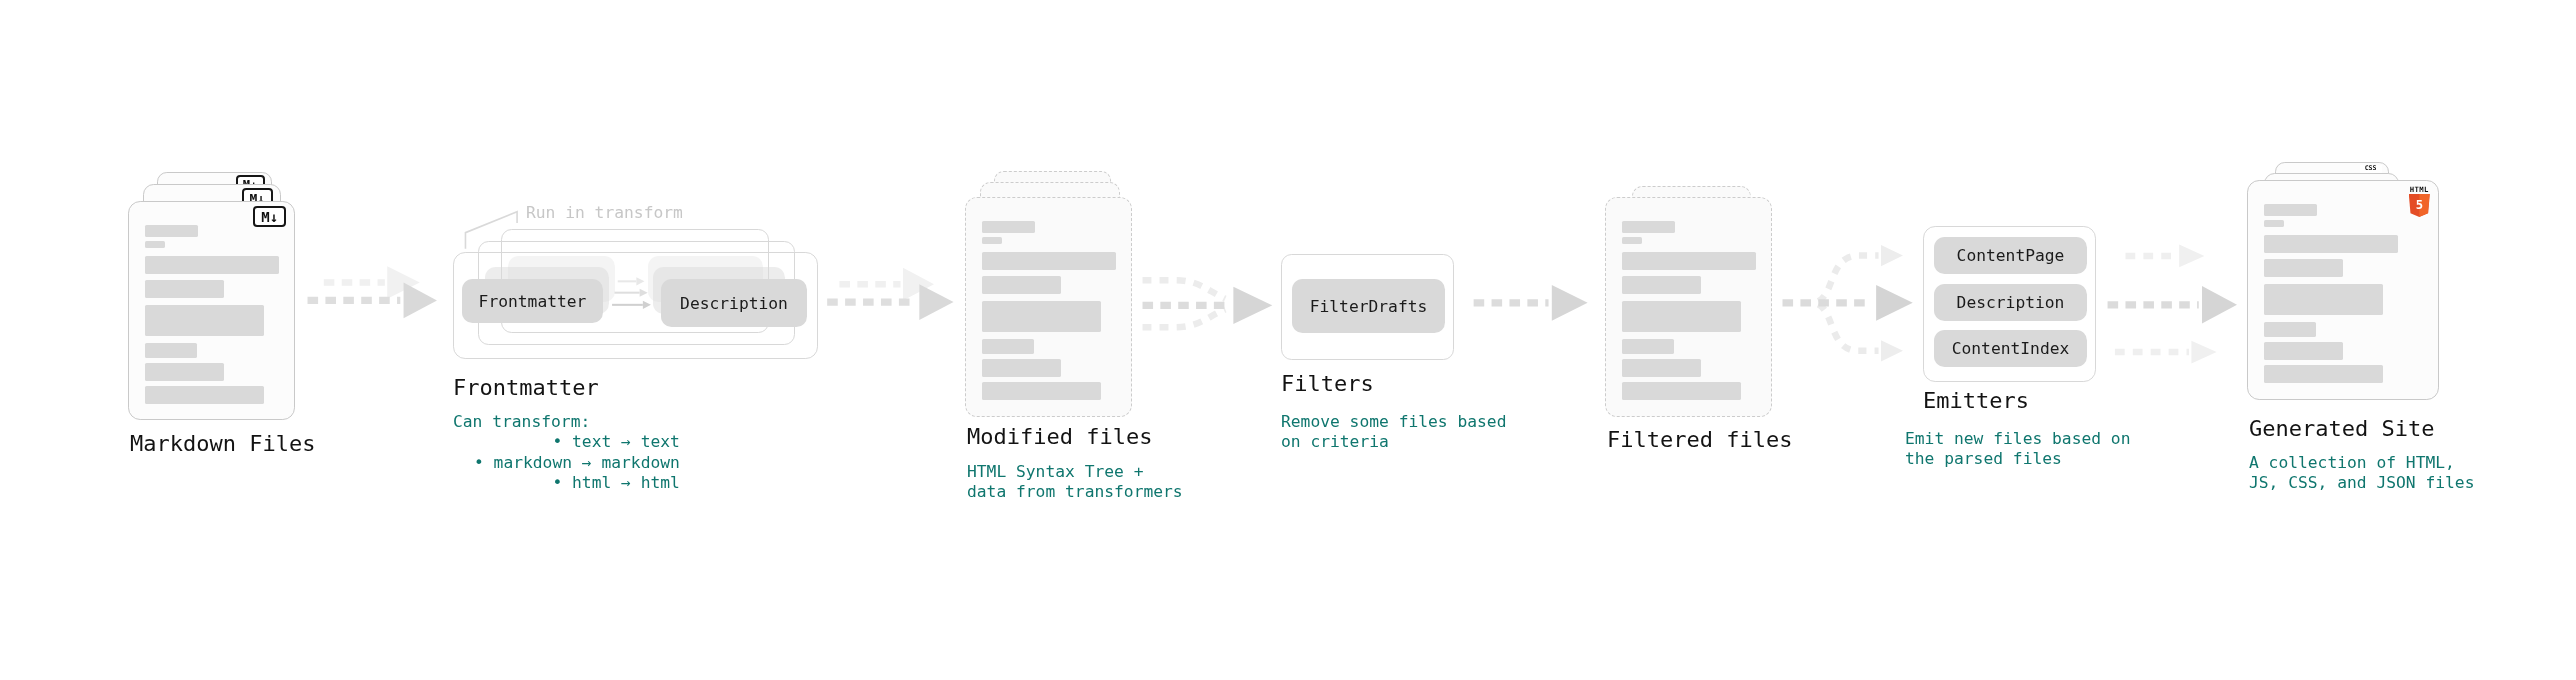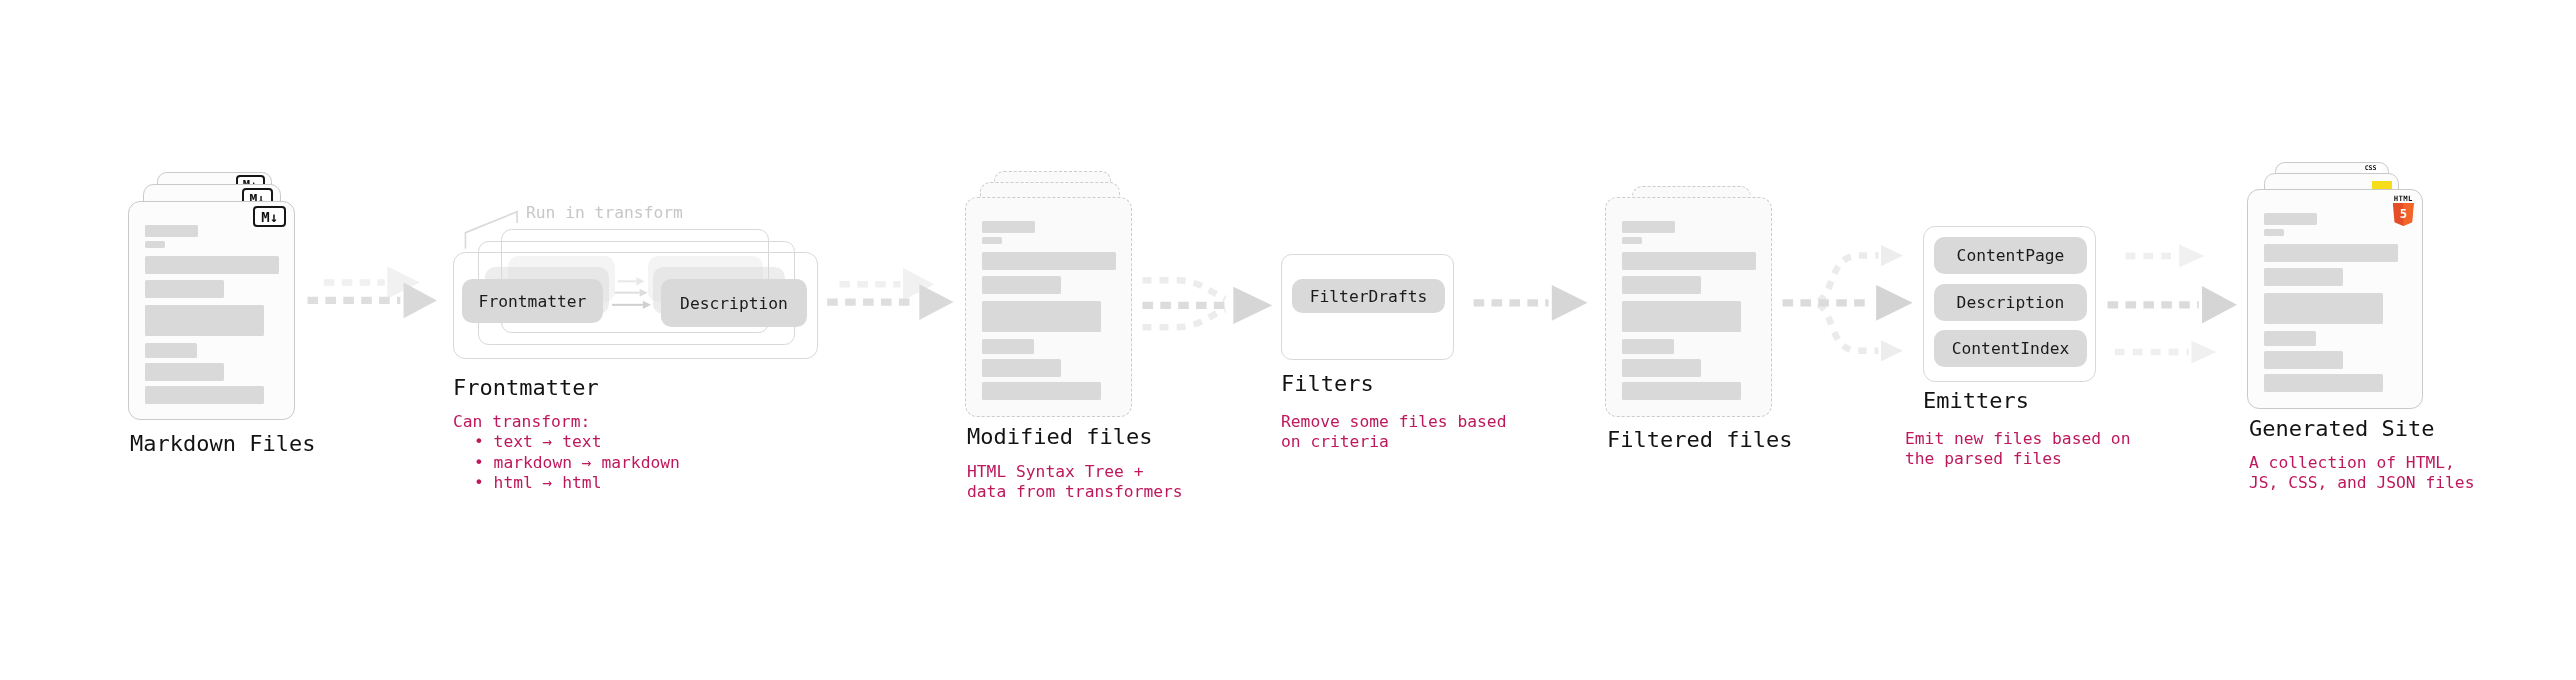--- a/index.html
+++ b/index.html
@@ -54,24 +54,24 @@
   .stage-label{
     position:absolute;
     font-size:22px;
     color:#131313;
     white-space:nowrap;
   }
   .desc{
     position:absolute;
     font-size:16.3px;
     line-height:20.3px;
-    color:#be185d;
+    color:#0f766e;
     white-space:nowrap;
   }
-  .desc .indent{padding-left:21px;}
+  .desc .indent{padding-left:21px;text-align:right;}
   .caption{
     position:absolute;
     font-size:16.3px;
     color:#c7c7c7;
     white-space:nowrap;
   }
   .arrow-svg{position:absolute;overflow:visible;}
   
   .md-badge{
     position:absolute;
@@ -215,21 +215,21 @@
 
   <svg class="arrow-svg" style="left:1136px;top:268px;" width="142" height="73" viewBox="0 0 175 90">
     <path d="M 8,15 H 48 C 78,15 88,28 110,38" fill="none" stroke="#ececec" stroke-width="8" stroke-dasharray="11 10"></path>
     <path d="M 8,73 H 48 C 78,73 88,60 110,51" fill="none" stroke="#ececec" stroke-width="8" stroke-dasharray="11 10"></path>
     <line x1="8" y1="46" x2="116" y2="46" stroke="#dcdcdc" stroke-width="9" stroke-dasharray="13 9"></line>
     <polygon points="120,23 120,69 168,46" fill="#d6d6d6"></polygon>
   </svg>
 
   <div>
     <div class="obox" style="left:1281px;top:254px;width:173px;height:106px;"></div>
-    <div class="node" style="left:1292px;top:279px;width:153px;height:34px;">FilterDrafts</div>
+    <div class="node" style="left:1292px;top:279px;width:153px;height:54px;">FilterDrafts</div>
     <div class="stage-label" style="left:1281px;top:371px;">Filters</div>
     <div class="desc" style="left:1281px;top:412px;">
       <div>Remove some files based</div>
       <div>on criteria</div>
     </div>
   </div>
 
   <svg class="arrow-svg" style="left:1467px;top:276px;" width="124" height="57" viewBox="0 0 152 70">
     <line x1="8" y1="33" x2="100" y2="33" stroke="#dcdcdc" stroke-width="9" stroke-dasharray="13 9"></line>
     <polygon points="104,11 104,55 148,33" fill="#d6d6d6"></polygon>
@@ -283,21 +283,21 @@
   <div>
     <div class="card" style="left:2275px;top:162px;width:114px;height:203px;border-radius:9.8px;">
       <div class="css-badge" style="top:1.6px;right:6.5px;">
         <span class="css-txt">CSS</span>
         <span class="css-bar" style="background: rgb(41, 101, 241);"></span>
       </div>
     </div>
     <div class="card" style="left:2264px;top:173px;width:135px;height:211px;border-radius:10.6px;">
       <div class="js-badge" style="top: 6.5px; right: 6.5px; background: rgb(245, 222, 25);"></div>
     </div>
-    <div class="card" style="left:2247px;top:189px;width:176px;height:220px;">
+    <div class="card" style="left:2247px;top:180px;width:192px;height:220px;">
       <div class="html5-badge" style="top:4.9px;right:6.5px;">
         <span class="html-txt">HTML</span>
         <span class="shield" style="background: rgb(228, 77, 38);">
           <span class="shield-light" style="background: rgb(241, 101, 41);"></span>
           <span class="five">5</span>
         </span>
       </div>
     <div class="bar" style="left: 16.3px; top: 23px; width: 53px; height: 12.2px;"></div>
         <div class="bar" style="left: 16.3px; top: 39px; width: 19.5px; height: 6.5px;"></div>
         <div class="bar" style="left: 16.3px; top: 54px; width: 134px; height: 18px;"></div>

